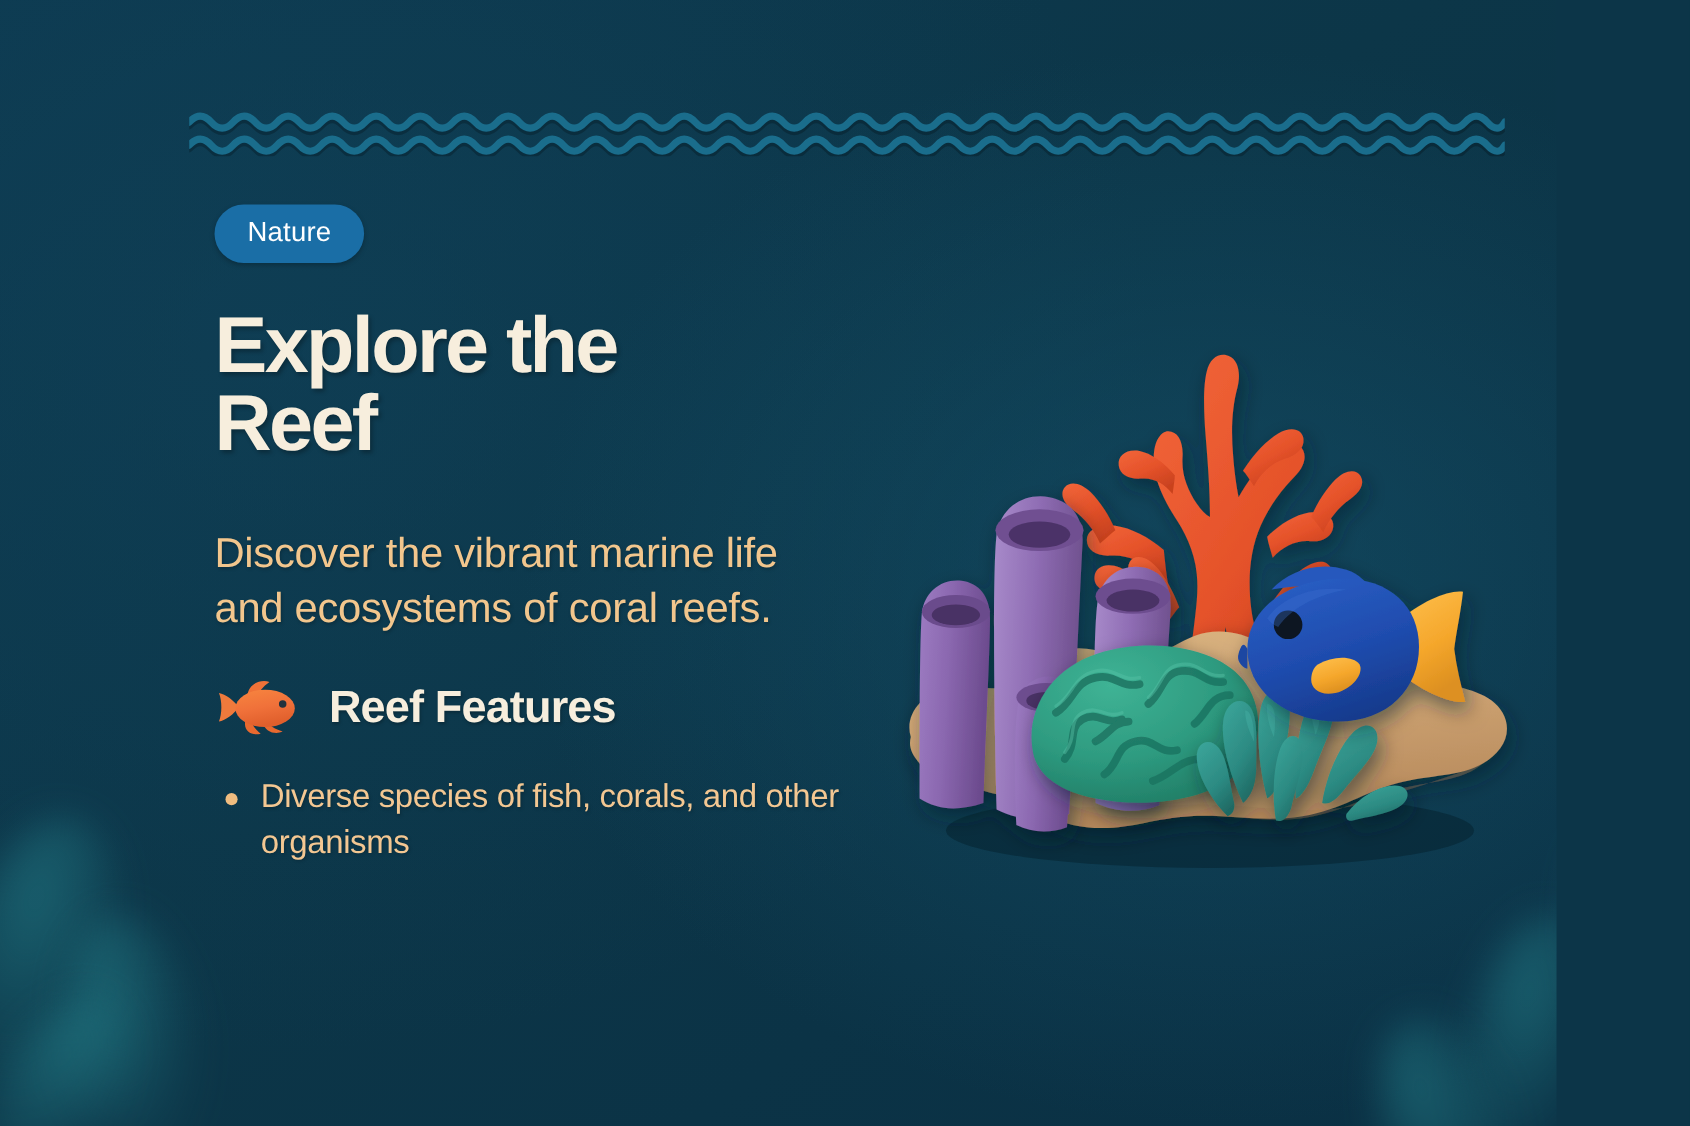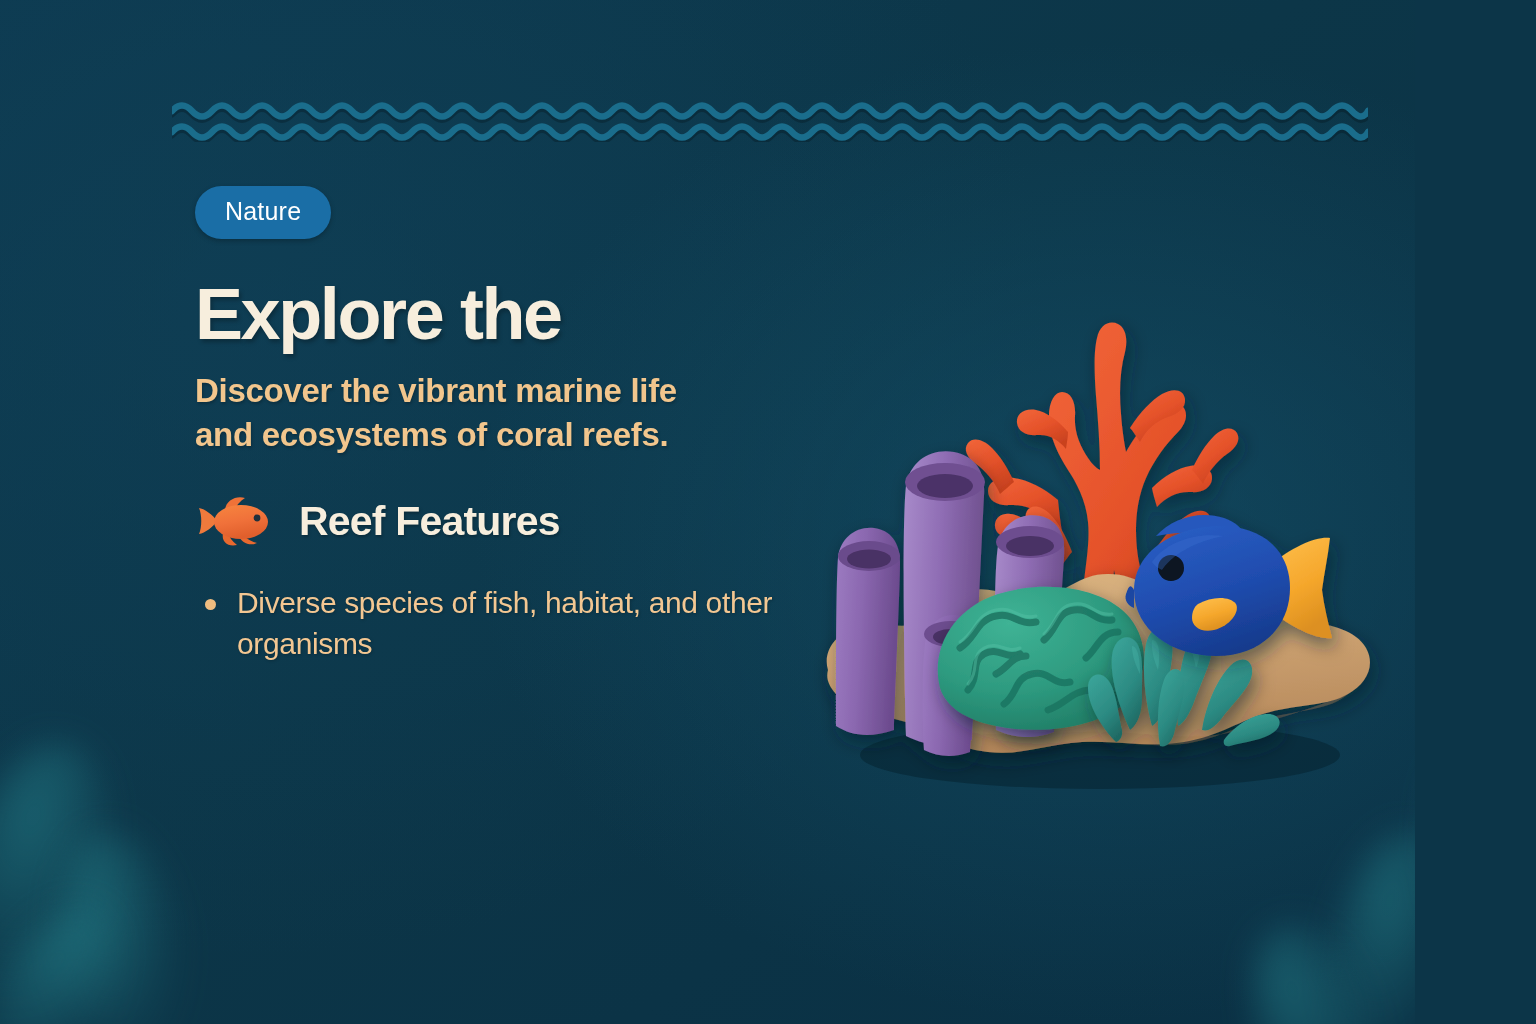--- a/index.html
+++ b/index.html
@@ -54,25 +54,25 @@
     color:#f7eedd;
     font-size:72px;
     line-height:0.99;
     font-weight:700;
     letter-spacing:-2.4px;
     text-shadow: 2px 3px 4px rgba(0,0,0,0.28);
     max-width:560px;
   }
 
   p.subtitle {
-    margin-top:19px;
+    margin-top:56px;
     color:#f2c68d;
-    font-size:33px;
+    font-size:38px;
     line-height:1.32;
-    font-weight:700;
+    font-weight:400;
     letter-spacing:-0.3px;
     max-width:545px;
     text-shadow: 1px 2px 3px rgba(0,0,0,0.22);
   }
 
   .features-head {
     margin-top:39px;
     display:flex;
     align-items:center;
     gap:22px;
@@ -138,20 +138,21 @@
       <use href="#wv" fill="none" stroke="#1a6d8c" stroke-width="6.5" stroke-linecap="round" transform="translate(0,21)"></use>
     </g>
   </svg>
 
   <div id="left">
 
     <div class="badge">Nature</div>
 
     <h1 class="title">
       <span>Explore the</span><br>
+      <span>Reef</span>
     </h1>
 
     <p class="subtitle">Discover the vibrant marine life and ecosystems of coral reefs.</p>
 
     <div class="features-head">
       <svg width="82" height="52" viewBox="0 0 82 52">
         <defs>
           <linearGradient id="fishg" x1="0" y1="0" x2="0.3" y2="1">
             <stop offset="0%" stop-color="#f7853f"></stop>
             <stop offset="55%" stop-color="#f0713a"></stop>
@@ -167,21 +168,21 @@
         <path d="M22,26 C18,20 10,14 4,13 C7,20 7,32 4,39 C10,38 18,32 22,26 Z" fill="#ef7a3c"></path>
 
         <ellipse cx="46" cy="27" rx="27" ry="17" fill="url(#fishg)"></ellipse>
 
         <circle cx="62" cy="23" r="3.4" fill="#21313d"></circle>
       </svg>
       <h2>Reef Features</h2>
     </div>
 
     <ul class="features">
-      <li>Diverse species of fish, habitat, and other organisms</li>
+      <li>Diverse species of fish, corals, and other organisms</li>
     </ul>
   </div>
 
   <svg id="illo" viewBox="0 0 610 620">
     <defs>
       <linearGradient id="sandG" x1="0" y1="0" x2="0.35" y2="1">
         <stop offset="0%" stop-color="#dcb682"></stop>
         <stop offset="50%" stop-color="#cfa574"></stop>
         <stop offset="100%" stop-color="#b98c5e"></stop>
       </linearGradient>

